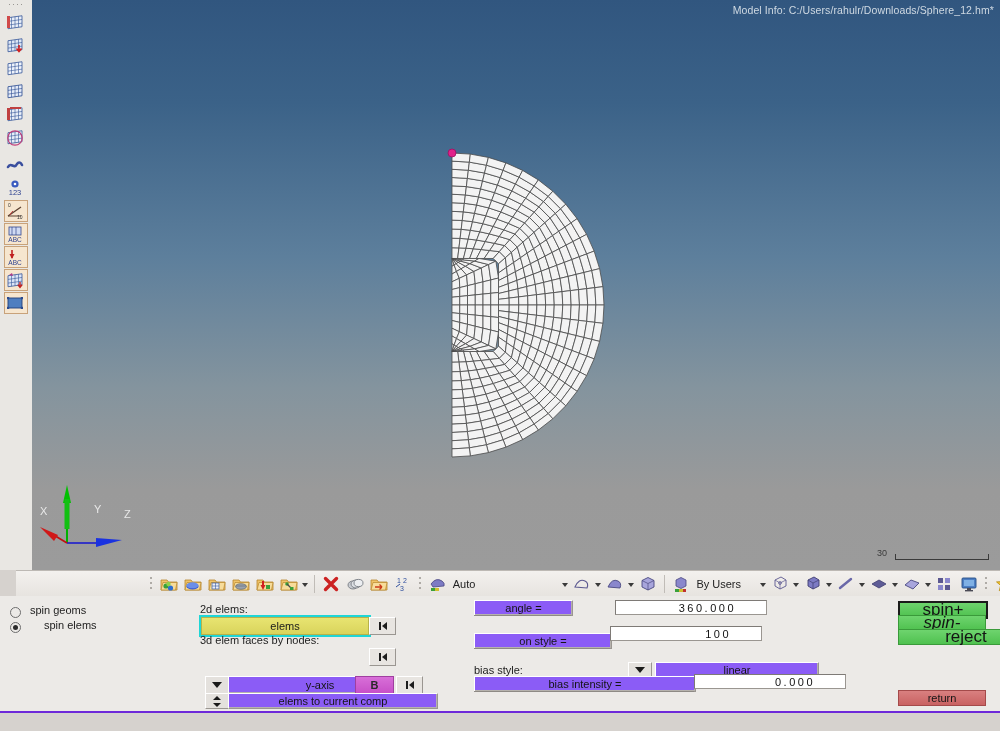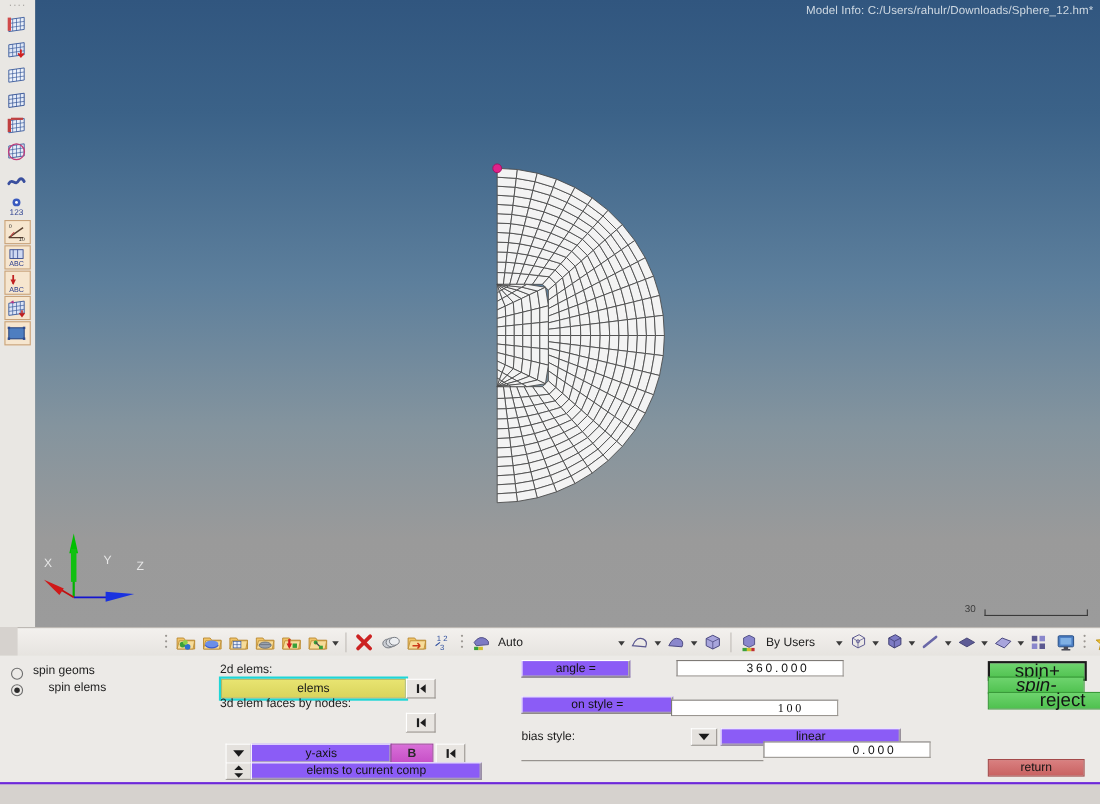--- a/index.html
+++ b/index.html
@@ -881,21 +881,21 @@
     <div class="resetbtn" style="left:369px;top:52px;width:25px;height:16px;">
       <div class="g">
           <div class="bar"></div>
           <div class="tri"></div>
         </div>
     </div>
 
     <div class="dropbtn" style="left:205px;top:80px;width:22px;height:16px;">
         <div class="cv"></div>
       </div>
-    <div class="hmbtn flat" style="left:228px;top:80px;width:126px;height:16px;">
+    <div class="hmbtn flat" style="left:228px;top:80px;width:126px;height:16px;padding-left:28px;">
       <span>y-axis</span>
     </div>
     <div class="purple" style="left:355px;top:80px;width:37px;height:16px;">
       <span>B</span>
     </div>
     <div class="resetbtn" style="left:396px;top:80px;width:25px;height:16px;">
       <div class="g">
           <div class="bar"></div>
           <div class="tri"></div>
         </div>
@@ -913,32 +913,35 @@
     </div>
     <div class="sliderline" style="left:474px;top:19px;width:97px;"></div>
     <div class="valfield" style="left:571px;top:4px;width:152px;height:15px;margin-left:44px;">
       <span>360.000</span>
     </div>
 
     <div class="hmbtn flat" style="left:474px;top:37px;width:136px;height:14px;">
       <span>on style =</span>
     </div>
     <div class="sliderline" style="left:474px;top:52px;width:136px;"></div>
-    <div class="valfield" style="left:610px;top:40px;width:152px;height:15px;font-family:Liberation Serif, serif;">
+    <div class="valfield" style="left:610px;top:30px;width:152px;height:15px;">
       <span>100</span>
     </div>
 
     <div class="plabel" style="left:474px;top:68px;">bias style:</div>
     <div class="dropbtn" style="left:628px;top:66px;width:22px;height:14px;">
         <div class="cv"></div>
       </div>
     <div class="hmbtn flat" style="left:655px;top:66px;width:162px;height:14px;">
       <span>linear</span>
     </div>
 
+    <div class="hmbtn flat" style="left:474px;top:80px;width:220px;height:14px;">
+      <span>bias intensity =</span>
+    </div>
     <div class="sliderline" style="left:474px;top:95px;width:220px;"></div>
     <div class="valfield" style="left:694px;top:78px;width:152px;height:15px;">
       <span>0.000</span>
     </div>
 
     <div class="greenbtn focused" style="left:898px;top:5px;width:86px;height:14px;">
       <span>spin+</span>
     </div>
     <div class="greenbtn" style="left:898px;top:19px;width:86px;height:14px;font-style:italic;">
       <span>spin-</span>

